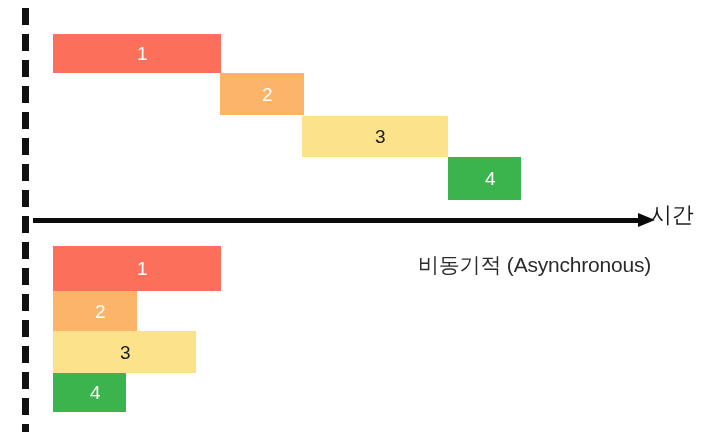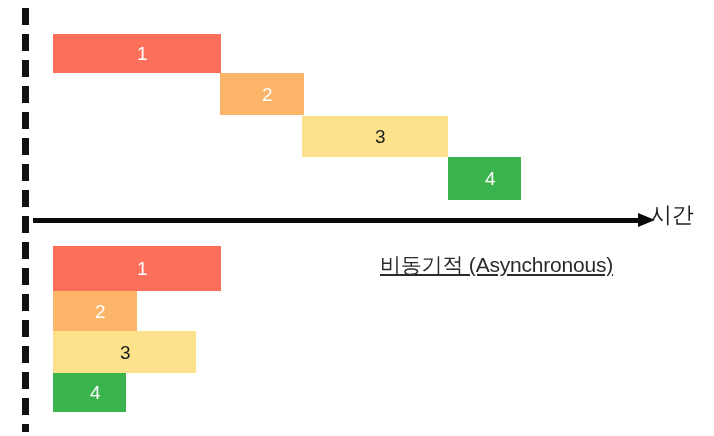--- a/index.html
+++ b/index.html
@@ -73,21 +73,21 @@
 
   
   .caption {
     position: absolute;
     font-size: 21px;
     color: #2b2b2b;
     white-space: nowrap;
     letter-spacing: -0.2px;
   }
   .caption.sync  { left: 396px; top: 31px; }
-  .caption.async { left: 380px; top: 251px; text-decoration: underline; }
+  .caption.async { left: 418px; top: 251px; }
 
   
   .bar {
     position: absolute;
     box-sizing: border-box;
     display: flex;
     align-items: center;
     font-size: 19px;
     font-weight: 400;
   }

